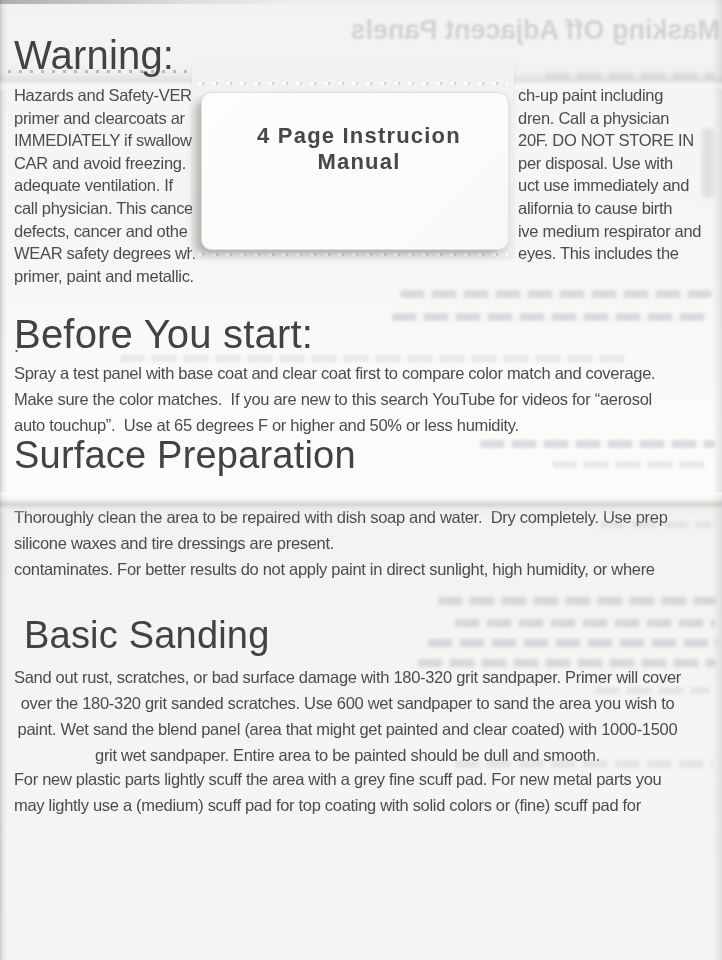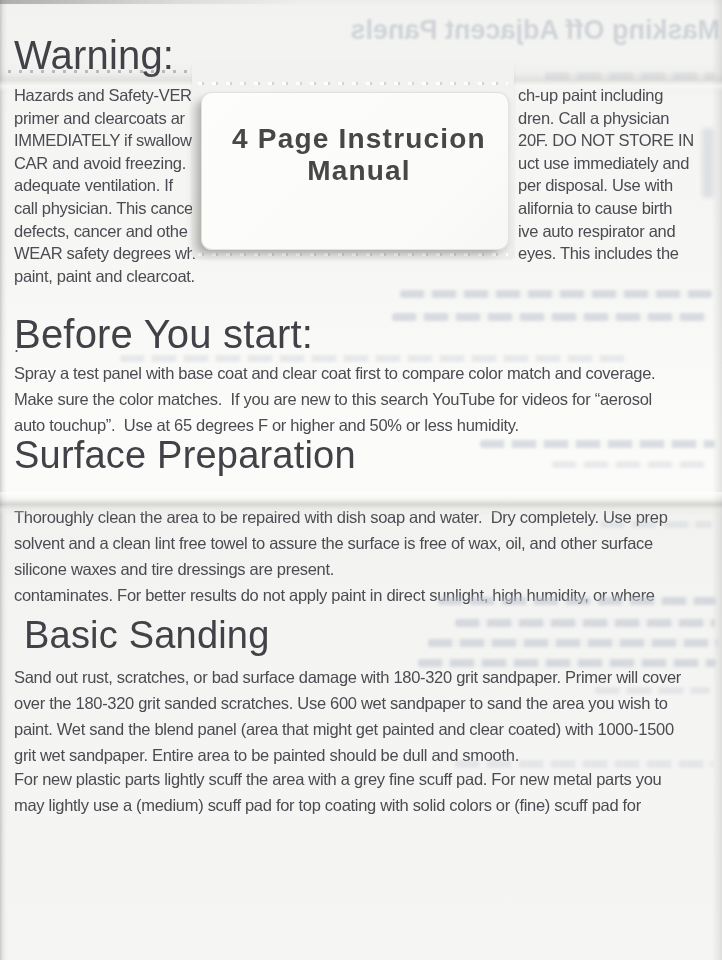--- a/index.html
+++ b/index.html
@@ -35,21 +35,21 @@
     font-size:16.5px;
     color:#4b4b52;
     letter-spacing:-.3px;
   }
   .para .line,.warn-col .line{white-space:pre;line-height:26px;}
   .warn-col .line{line-height:22.6px;}
   .warn-left{left:14px;top:84px;z-index:2;}
   .warn-right{left:518px;top:84px;z-index:2;}
   .before-p{left:14px;top:360px;}
   .surface-p{left:14px;top:504px;}
-  .sanding-p1{left:14px;top:664px;}
+  .sanding-p1{left:14px;top:664px;text-align:center;}
   .sanding-p2{left:14px;top:766px;}
   .stray{position:absolute;left:14px;top:336px;font-size:18px;color:#55555a;}
   
   .sticker-liner{
     position:absolute;left:192px;top:62px;width:322px;height:196px;
     background:linear-gradient(180deg,#f2f2f0,#f0f0ee 60%,#ededeb);
     border-radius:4px;
     box-shadow:0 1px 3px rgba(0,0,0,.07);
     z-index:4;
   }
@@ -64,21 +64,21 @@
     position:absolute;left:201px;top:92px;width:306px;height:156px;
     background:linear-gradient(135deg,#fdfdfc,#fbfbfa 70%,#f7f7f5);
     border:1px solid rgba(205,205,202,.55);
     border-radius:11px;
     box-shadow:-8px 6px 9px -2px rgba(105,105,103,.42), 0 3px 5px rgba(120,120,118,.18);
     z-index:5;
     text-align:center;
   }
   .sticker-line1,.sticker-line2{
     font-family:"Liberation Sans", sans-serif;
-    font-weight:700;font-size:28px;color:#474747;letter-spacing:1.2px;
+    font-weight:700;font-size:22px;color:#474747;letter-spacing:1.2px;
     white-space:nowrap;
     padding-left:8px;
   }
   .sticker-line1{margin-top:30px;}
   .sticker-line2{}
   
   .ghost-heading{
     position:absolute;left:300px;top:15px;width:420px;
     font-size:27px;font-weight:700;color:rgba(178,185,197,.55);
     transform:scaleX(-1);
@@ -147,30 +147,30 @@
   <h1 class="h warning-h">Warning:</h1>
   <div class="warn-col warn-left">
       <div class="line">Hazards and Safety-VERY</div>
       <div class="line">primer and clearcoats ar</div>
       <div class="line">IMMEDIATELY if swallow</div>
       <div class="line">CAR and avoid freezing.</div>
       <div class="line">adequate ventilation. If</div>
       <div class="line">call physician. This cancer</div>
       <div class="line">defects, cancer and othe</div>
       <div class="line">WEAR safety degrees wh</div>
-      <div class="line">paint, paint and clearcoat.</div>
+      <div class="line">primer, paint and metallic.</div>
     </div>
   <div class="warn-col warn-right">
       <div class="line">ch-up paint including</div>
       <div class="line">dren. Call a physician</div>
       <div class="line">20F. DO NOT STORE IN</div>
+      <div class="line">per disposal. Use with</div>
       <div class="line">uct use immediately and</div>
-      <div class="line">per disposal. Use with</div>
       <div class="line">alifornia to cause birth</div>
-      <div class="line">ive auto respirator and</div>
+      <div class="line">ive medium respirator and</div>
       <div class="line">eyes. This includes the</div>
     </div>
 
   <div class="sticker-liner">
     <div class="liner-dots dots-top"></div>
     <div class="liner-dots dots-bottom"></div>
   </div>
   <div class="sticker-label">
     <div class="sticker-line1">4 Page Instrucion</div>
     <div class="sticker-line2">Manual</div>
@@ -180,21 +180,20 @@
   <div class="stray">.</div>
   <div class="para before-p">
       <div class="line">Spray a test panel with base coat and clear coat first to compare color match and coverage.</div>
       <div class="line">Make sure the color matches.  If you are new to this search YouTube for videos for “aerosol</div>
       <div class="line">auto touchup”.  Use at 65 degrees F or higher and 50% or less humidity.</div>
     </div>
 
   <h1 class="h surface-h">Surface Preparation</h1>
   <div class="para surface-p">
       <div class="line">Thoroughly clean the area to be repaired with dish soap and water.  Dry completely. Use prep</div>
-      <div class="line">solvent and a clean lint free towel to assure the surface is free of wax, oil, and other surface</div>
       <div class="line">silicone waxes and tire dressings are present.</div>
       <div class="line">contaminates. For better results do not apply paint in direct sunlight, high humidity, or where</div>
     </div>
 
   <h1 class="h sanding-h">Basic Sanding</h1>
   <div class="para sanding-p1">
       <div class="line">Sand out rust, scratches, or bad surface damage with 180-320 grit sandpaper. Primer will cover</div>
       <div class="line">over the 180-320 grit sanded scratches. Use 600 wet sandpaper to sand the area you wish to</div>
       <div class="line">paint. Wet sand the blend panel (area that might get painted and clear coated) with 1000-1500</div>
       <div class="line">grit wet sandpaper. Entire area to be painted should be dull and smooth.</div>

